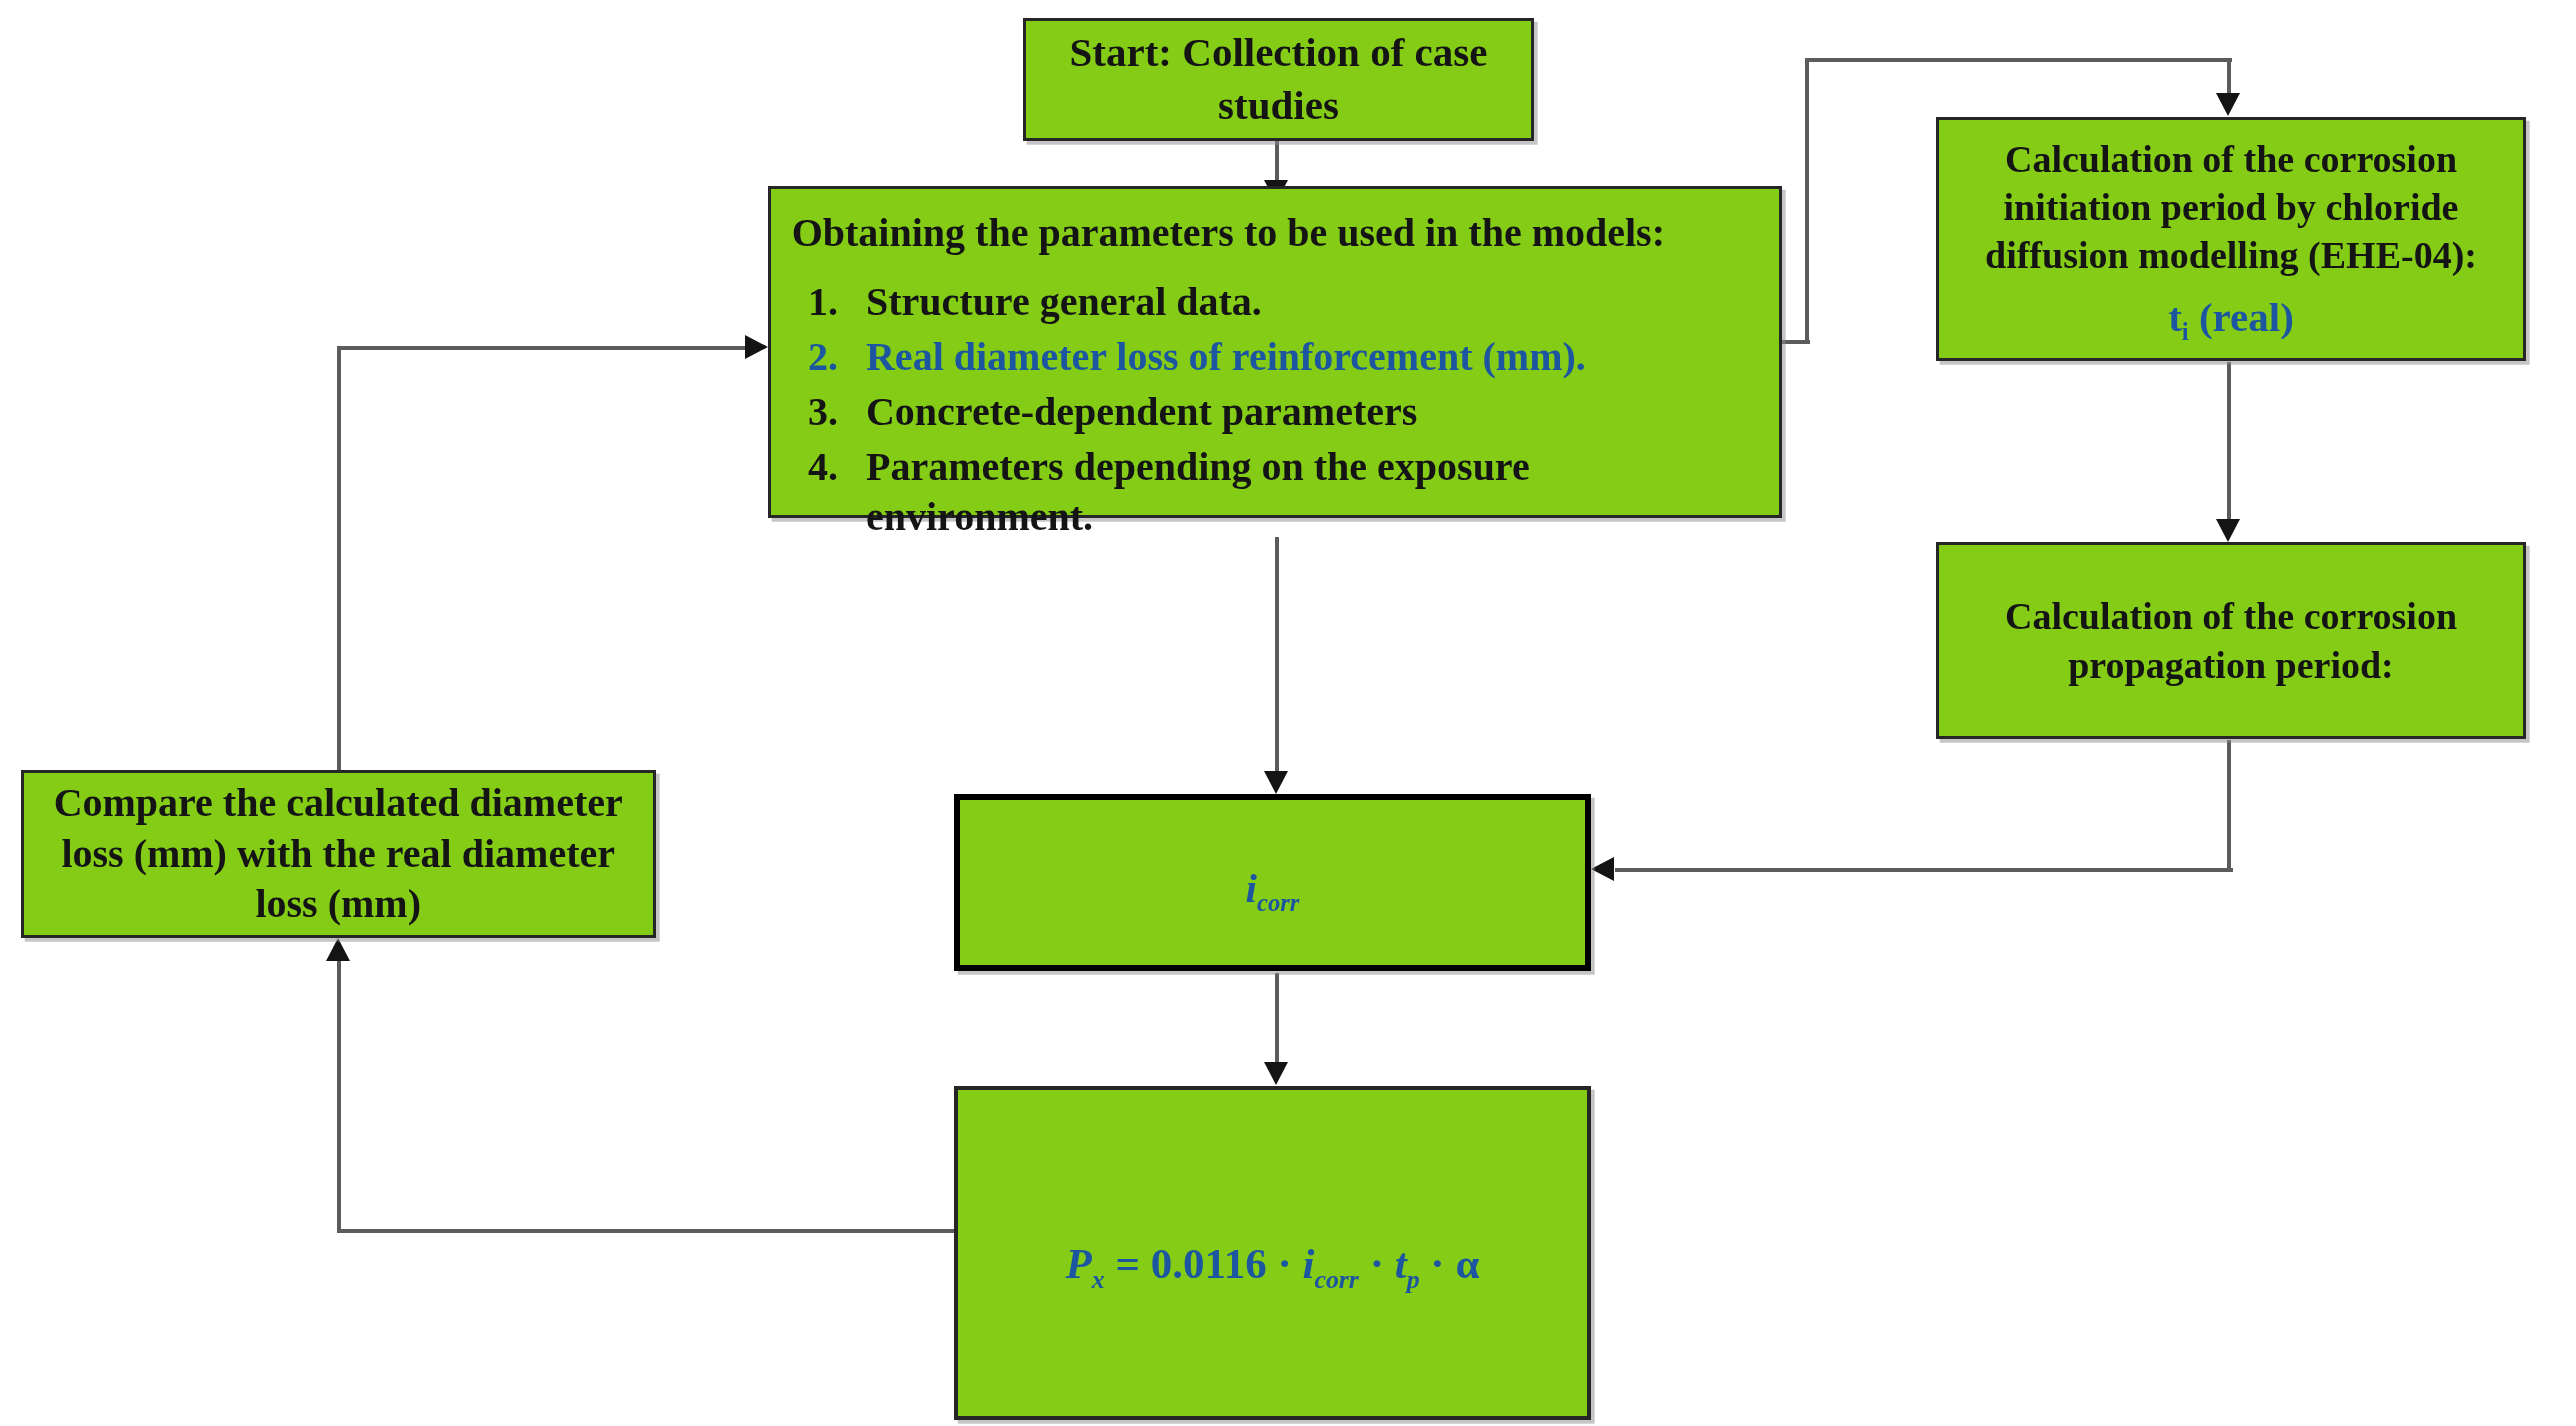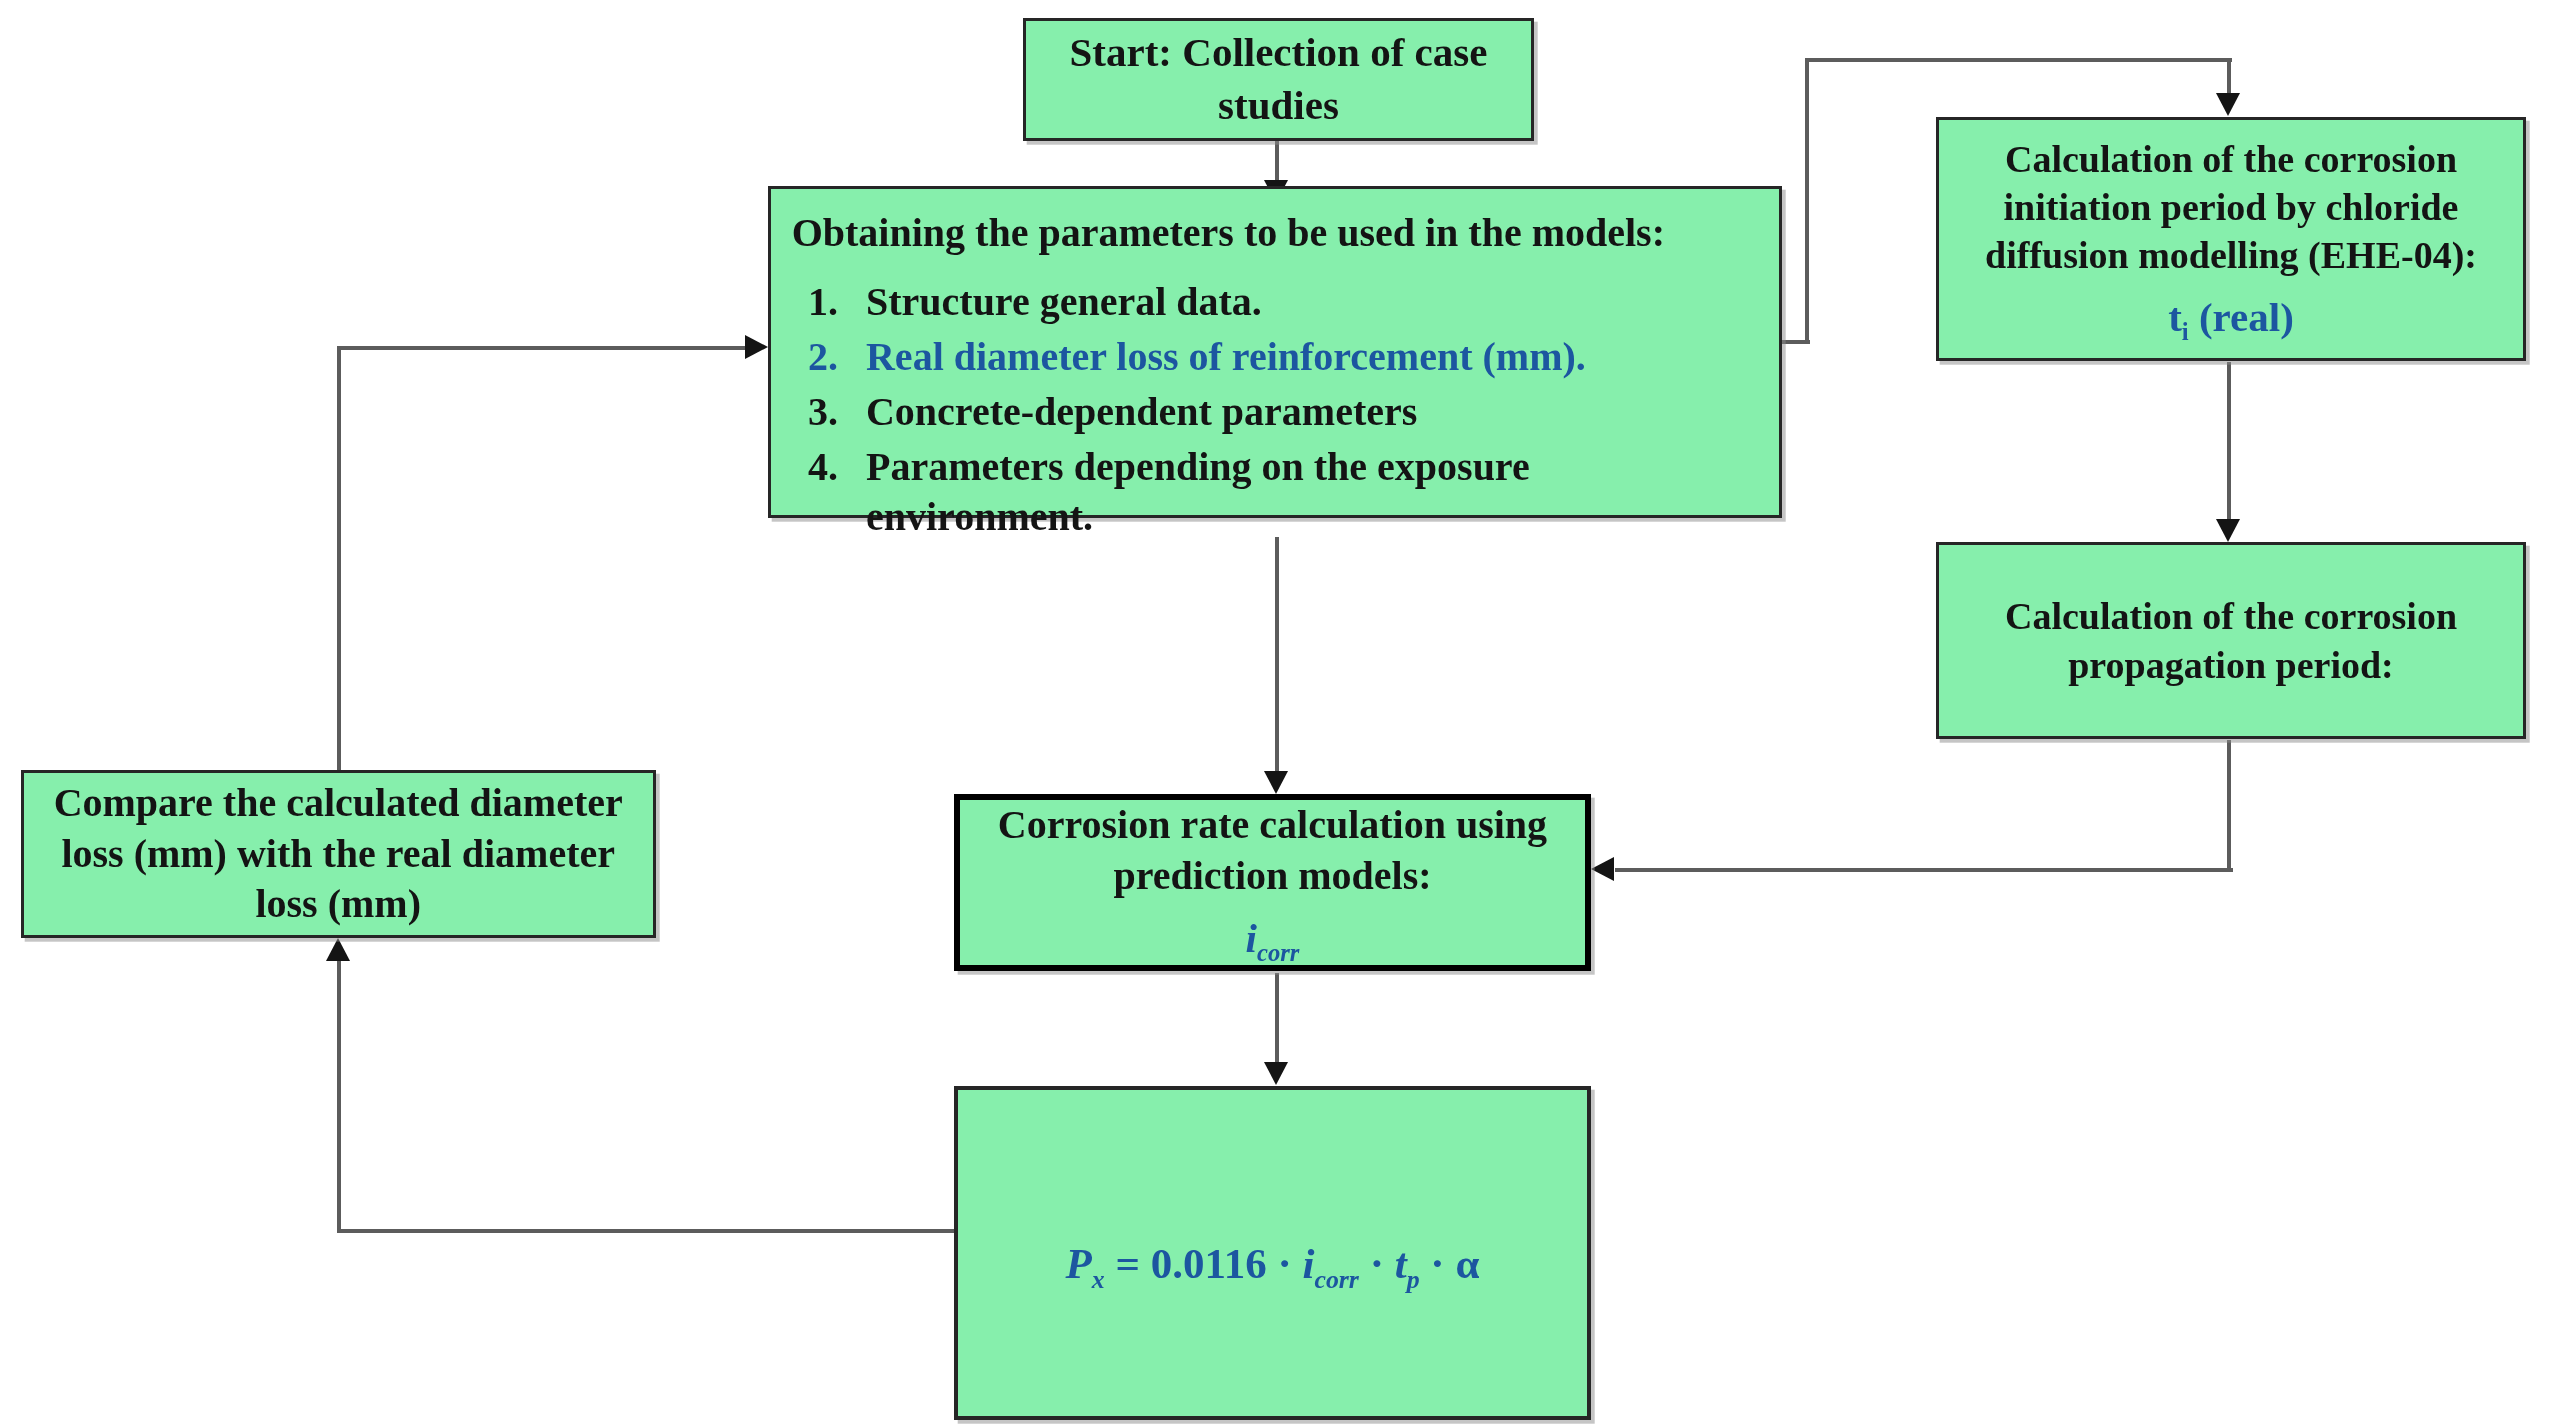--- a/index.html
+++ b/index.html
@@ -2,21 +2,21 @@
 <html style="font-size:11.8px"><head>
 <meta charset="utf-8">
 <style>
   html,body{margin:0;padding:0;background:#ffffff;}
   .canvas{
     position:relative;width:2576px;height:1427px;background:#ffffff;
     font-family:"Liberation Serif","DejaVu Serif",serif;
     font-weight:700;color:#141414;overflow:hidden;
   }
   .box{
-    position:absolute;box-sizing:border-box;background:#86efac;
+    position:absolute;box-sizing:border-box;background:#84cc16;
     border:3.7px solid #262626;
     display:flex;flex-direction:column;justify-content:center;align-items:center;
     text-align:center;box-shadow:3.7px 3.7px 0 rgba(140,140,140,.5);
   }
   .start{left:1023px;top:17.7px;width:511px;height:123px;font-size:41px;line-height:1.3;}
   .params{
     left:768px;top:186px;width:1014px;height:332px;
     align-items:stretch;justify-content:flex-start;text-align:left;
     font-size:40px;line-height:1.26;padding:19px 22px 13.3px 20.7px;
   }
@@ -105,21 +105,20 @@
     <div class="formula accent">
       <span>t</span><sub>i</sub><span> (real)</span>
     </div>
   </div>
 
   <div class="box prop">
     <div>Calculation of the corrosion propagation period:</div>
   </div>
 
   <div class="box icorr">
-    <div>Corrosion rate calculation using prediction models:</div>
     <div class="formula accent it">
       <span>i</span><sub>corr</sub>
     </div>
   </div>
 
   <div class="box calc">
     <div class="formula accent">
       <span class="it">P</span><sub class="it">x</sub><span> = 0.0116 · </span><span class="it">i</span><sub class="it">corr</sub><span> · </span><span class="it">t</span><sub class="it">p</sub><span> · α</span>
     </div>
   </div>

